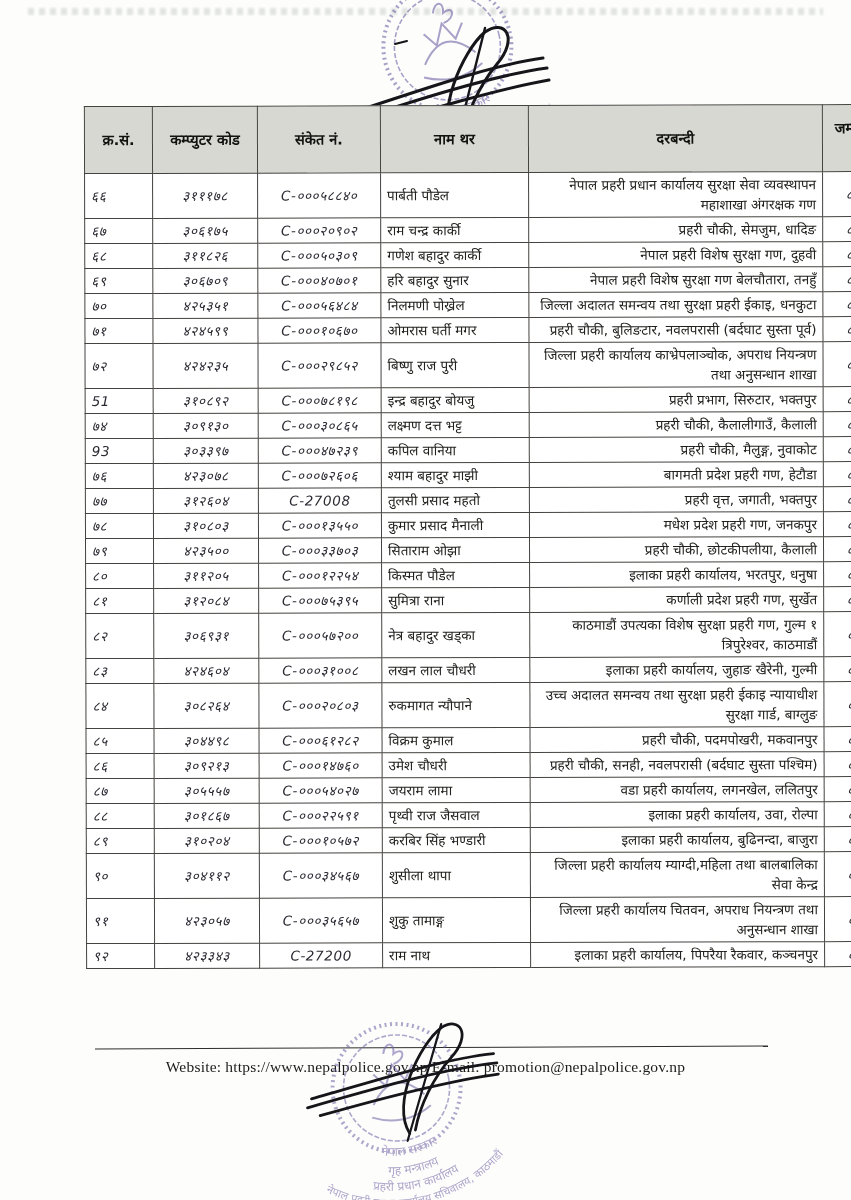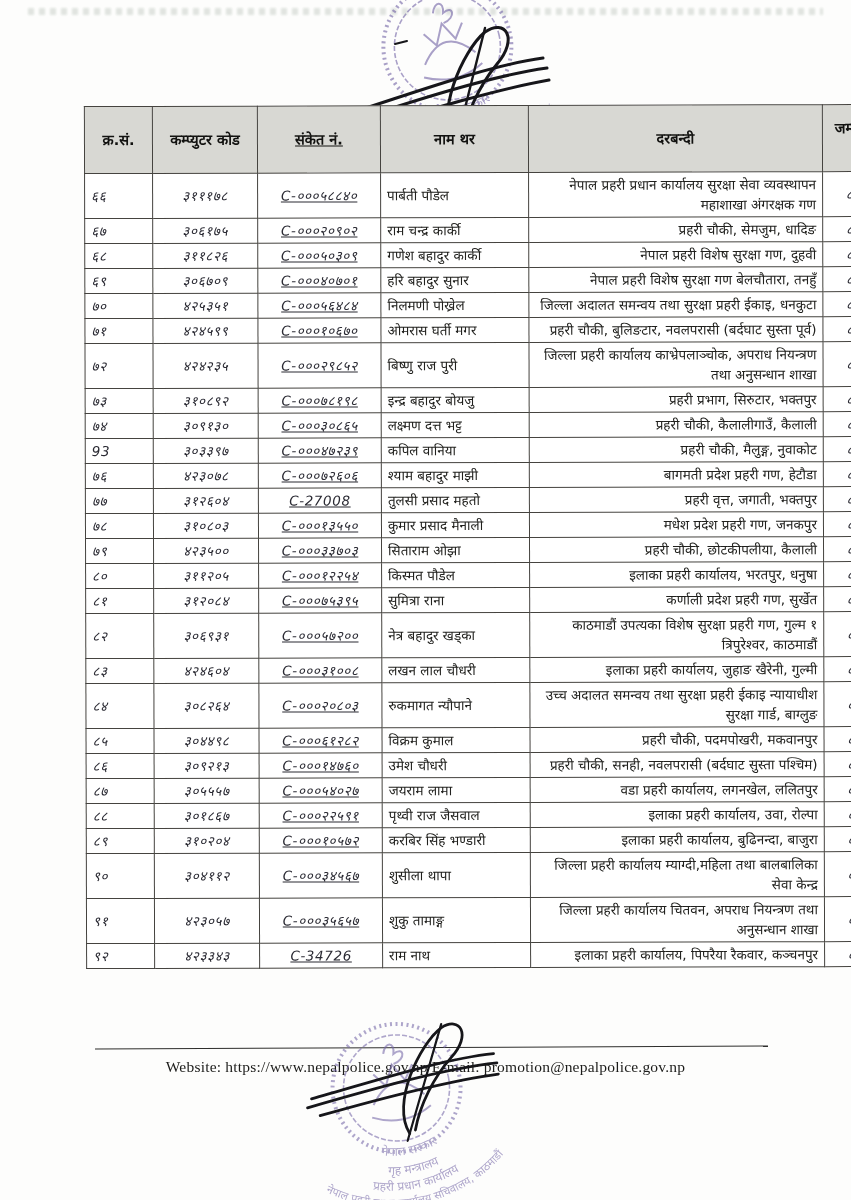--- a/index.html
+++ b/index.html
@@ -28,21 +28,21 @@
     vertical-align:middle;
     overflow:hidden;
   }
   table.roster thead th{
     background:#d8d8d3;
     font-weight:bold;font-size:14.5px;line-height:20px;
     text-align:center;height:62px;color:#121210;
   }
   .col0{width:55px;text-align:left;}
   .col1{width:92px;text-align:center;}
-  .col2{width:110px;text-align:center;text-decoration:underline;}
+  .col2{width:110px;text-align:center;}
   .col3{width:135px;text-align:left;margin-top:33px;}
   .col4{width:281px;text-align:right;}
   .col5{width:84px;text-align:center;}
   
   td.col0,td.col1,td.col2,td.col5{
     font-style:italic;color:#2a2a33;letter-spacing:.6px;font-size:13px;
   }
   
   .footer-rule{
     position:absolute;top:1047px;left:95px;width:673px;height:0;
@@ -163,21 +163,21 @@
         </tr>
         <tr>
           <td class="col0">७२</td>
           <td class="col1">४२४२३५</td>
           <td class="col2">C-०००२९८५२</td>
           <td class="col3">बिष्णु राज पुरी</td>
           <td class="col4">जिल्ला प्रहरी कार्यालय काभ्रेपलाञ्चोक, अपराध नियन्त्रण तथा अनुसन्धान शाखा</td>
           <td class="col5">८७.२५१०</td>
         </tr>
         <tr>
-          <td class="col0">७३</td>
+          <td class="col0">51</td>
           <td class="col1">३१०८९२</td>
           <td class="col2">C-०००७८१९८</td>
           <td class="col3">इन्द्र बहादुर बोयजु</td>
           <td class="col4">प्रहरी प्रभाग, सिरुटार, भक्तपुर</td>
           <td class="col5">८७.२५१०</td>
         </tr>
         <tr>
           <td class="col0">७४</td>
           <td class="col1">३०९१३०</td>
           <td class="col2">C-०००३०८६५</td>
@@ -317,21 +317,21 @@
           <td class="col0">९१</td>
           <td class="col1">४२३०५७</td>
           <td class="col2">C-०००३५६५७</td>
           <td class="col3">शुकु तामाङ्ग</td>
           <td class="col4">जिल्ला प्रहरी कार्यालय चितवन, अपराध नियन्त्रण तथा अनुसन्धान शाखा</td>
           <td class="col5">८६.३५०८</td>
         </tr>
         <tr>
           <td class="col0">९२</td>
           <td class="col1">४२३३४३</td>
-          <td class="col2">C-34726</td>
+          <td class="col2">C-27200</td>
           <td class="col3">राम नाथ</td>
           <td class="col4">इलाका प्रहरी कार्यालय, पिपरैया रैकवार, कञ्चनपुर</td>
           <td class="col5">८६.२२५८</td>
         </tr>
       </tbody>
   </table>
 
   <div class="footer-rule"></div>
   <div class="footer">
     <span>Website:</span>

